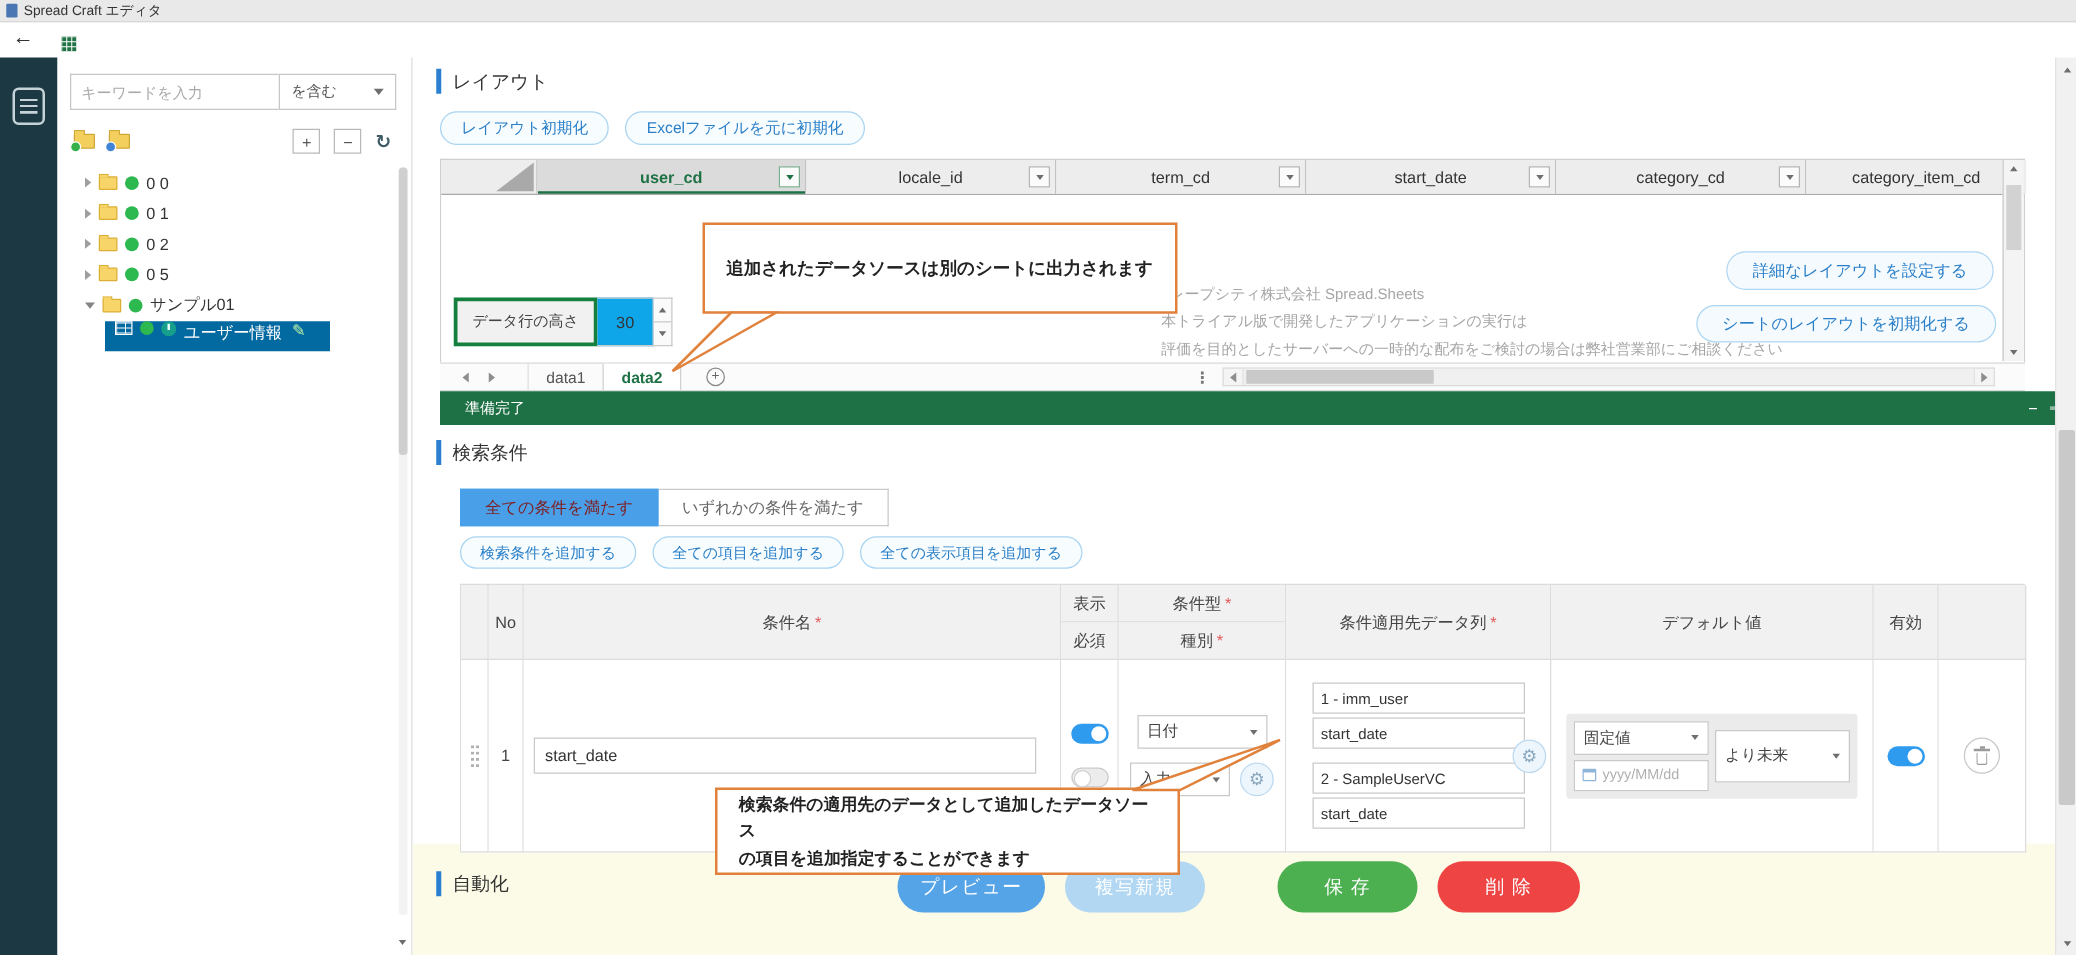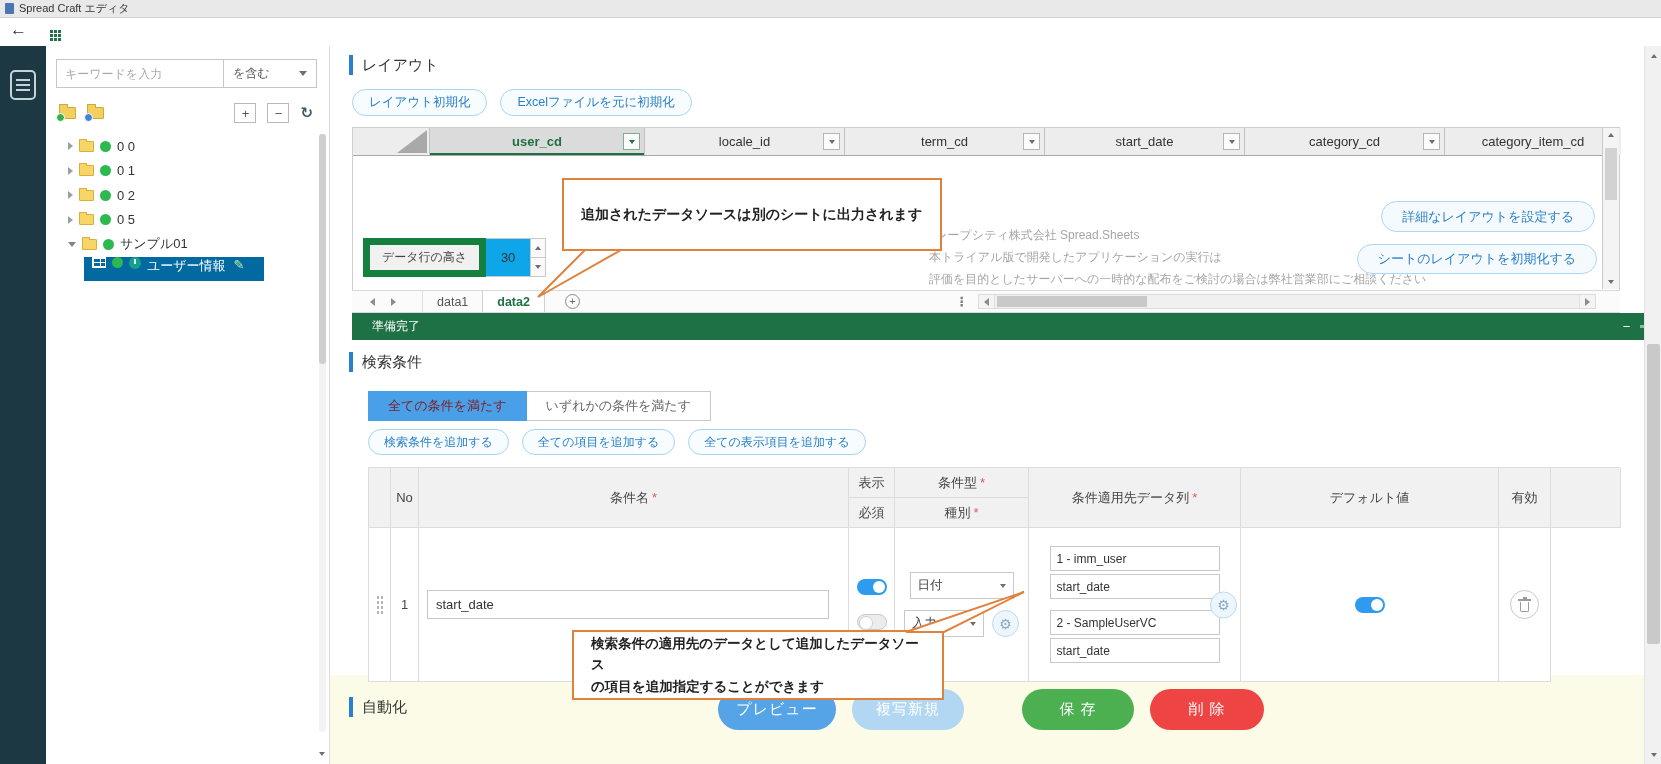--- a/index.html
+++ b/index.html
@@ -68,21 +68,21 @@
   .sheet{position:absolute;left:352px;top:127px;width:1268px;height:163px;border:1px solid #cfcfcf;border-bottom:none}
   .sheet-head{display:flex;height:28px;background:#ededed;border-bottom:1px solid #a9a9a9}
   .sh-corner{width:77px;border-right:1px solid #c2c2c2;position:relative;flex:none}
   .corner-tri{position:absolute;right:2px;bottom:2px;width:0;height:0;border-left:30px solid transparent;border-bottom:23px solid #a9a9a9}
   .sh-col{position:relative;display:flex;align-items:center;justify-content:center;border-right:1px solid #c2c2c2;font-size:13px;color:#333;background:#ededed;flex:none}
   .sh-col.active{background:#dbdbdb;color:#1e7145;font-weight:bold;box-shadow:inset 0 -2px 0 #1e7145}
   .sh-dd{position:absolute;right:4px;top:5px;width:17px;height:17px;background:#fbfbfb;border:1px solid #b5b5b5;display:flex;align-items:center;justify-content:center;cursor:pointer}
   .sh-col.active .sh-dd{border-color:#7fae92}
   .sheet-body{position:relative;height:134px;background:#fff}
   .rh-widget{position:absolute;left:10px;top:82px;display:flex;height:39px}
-  .rh-label{background:#f1f1f1;border:7px solid #15803d;display:flex;align-items:center;padding:0 12px;font-size:12px;color:#444}
+  .rh-label{background:#f1f1f1;border:3px solid #15803d;display:flex;align-items:center;padding:0 12px;font-size:12px;color:#444}
   .rh-value{width:45px;border:1px solid #c9c9c9;border-left:none;display:flex;align-items:center;justify-content:center;font-size:13px;background:#0ea5e9}
   .rh-spin{width:15px;border:1px solid #c9c9c9;border-left:none;display:flex;flex-direction:column;background:#fafafa}
   .rh-spin span{flex:1;display:flex;align-items:center;justify-content:center;cursor:pointer}
   .rh-spin span:first-child{border-bottom:1px solid #c9c9c9}
   .wm{position:absolute;color:#a6a6a6;font-size:12px;white-space:nowrap}
   .wm.l1{left:570px;top:71px}
   .wm.l2{left:576px;top:93px}
   .wm.l3{left:576px;top:115px}
   .sheet-btn{position:absolute;font-size:13px;height:31px;border-radius:16px;background:#f4fafe;border:1px solid #aed6f2;color:#2a7fc8;display:flex;align-items:center;padding:0 20px;cursor:pointer;white-space:nowrap}
   .sb1{right:24px;top:45px}
@@ -437,20 +437,38 @@
       </div>
       <div class="ct-cell cell-target">
         <input class="t-input" value="1 - imm_user" style="">
         <input class="t-input" value="start_date" style="">
         <span class="t-gap"></span>
         <input class="t-input" value="2 - SampleUserVC" style="">
         <input class="t-input" value="start_date" style="">
         <span class="gear-btn target-gear">⚙</span>
       </div>
       <div class="ct-cell">
+        <div class="default-panel">
+          <div class="dp-left">
+            <div class="select-box w108">
+              <span>固定値</span>
+              <span class="caret-down xs"></span>
+            </div>
+            <div class="date-input">
+              <span class="cal-ic"></span>
+              <span class="date-ph">yyyy/MM/dd</span>
+            </div>
+          </div>
+          <div class="select-box tall w108">
+            <span>より未来</span>
+            <span class="caret-down xs"></span>
+          </div>
+        </div>
+      </div>
+      <div class="ct-cell">
         <span class="toggle on"></span>
       </div>
       <div class="ct-cell">
         <span class="trash-btn">
             <span class="trash-ic"></span>
           </span>
       </div>
     </div>
   </div>
 

